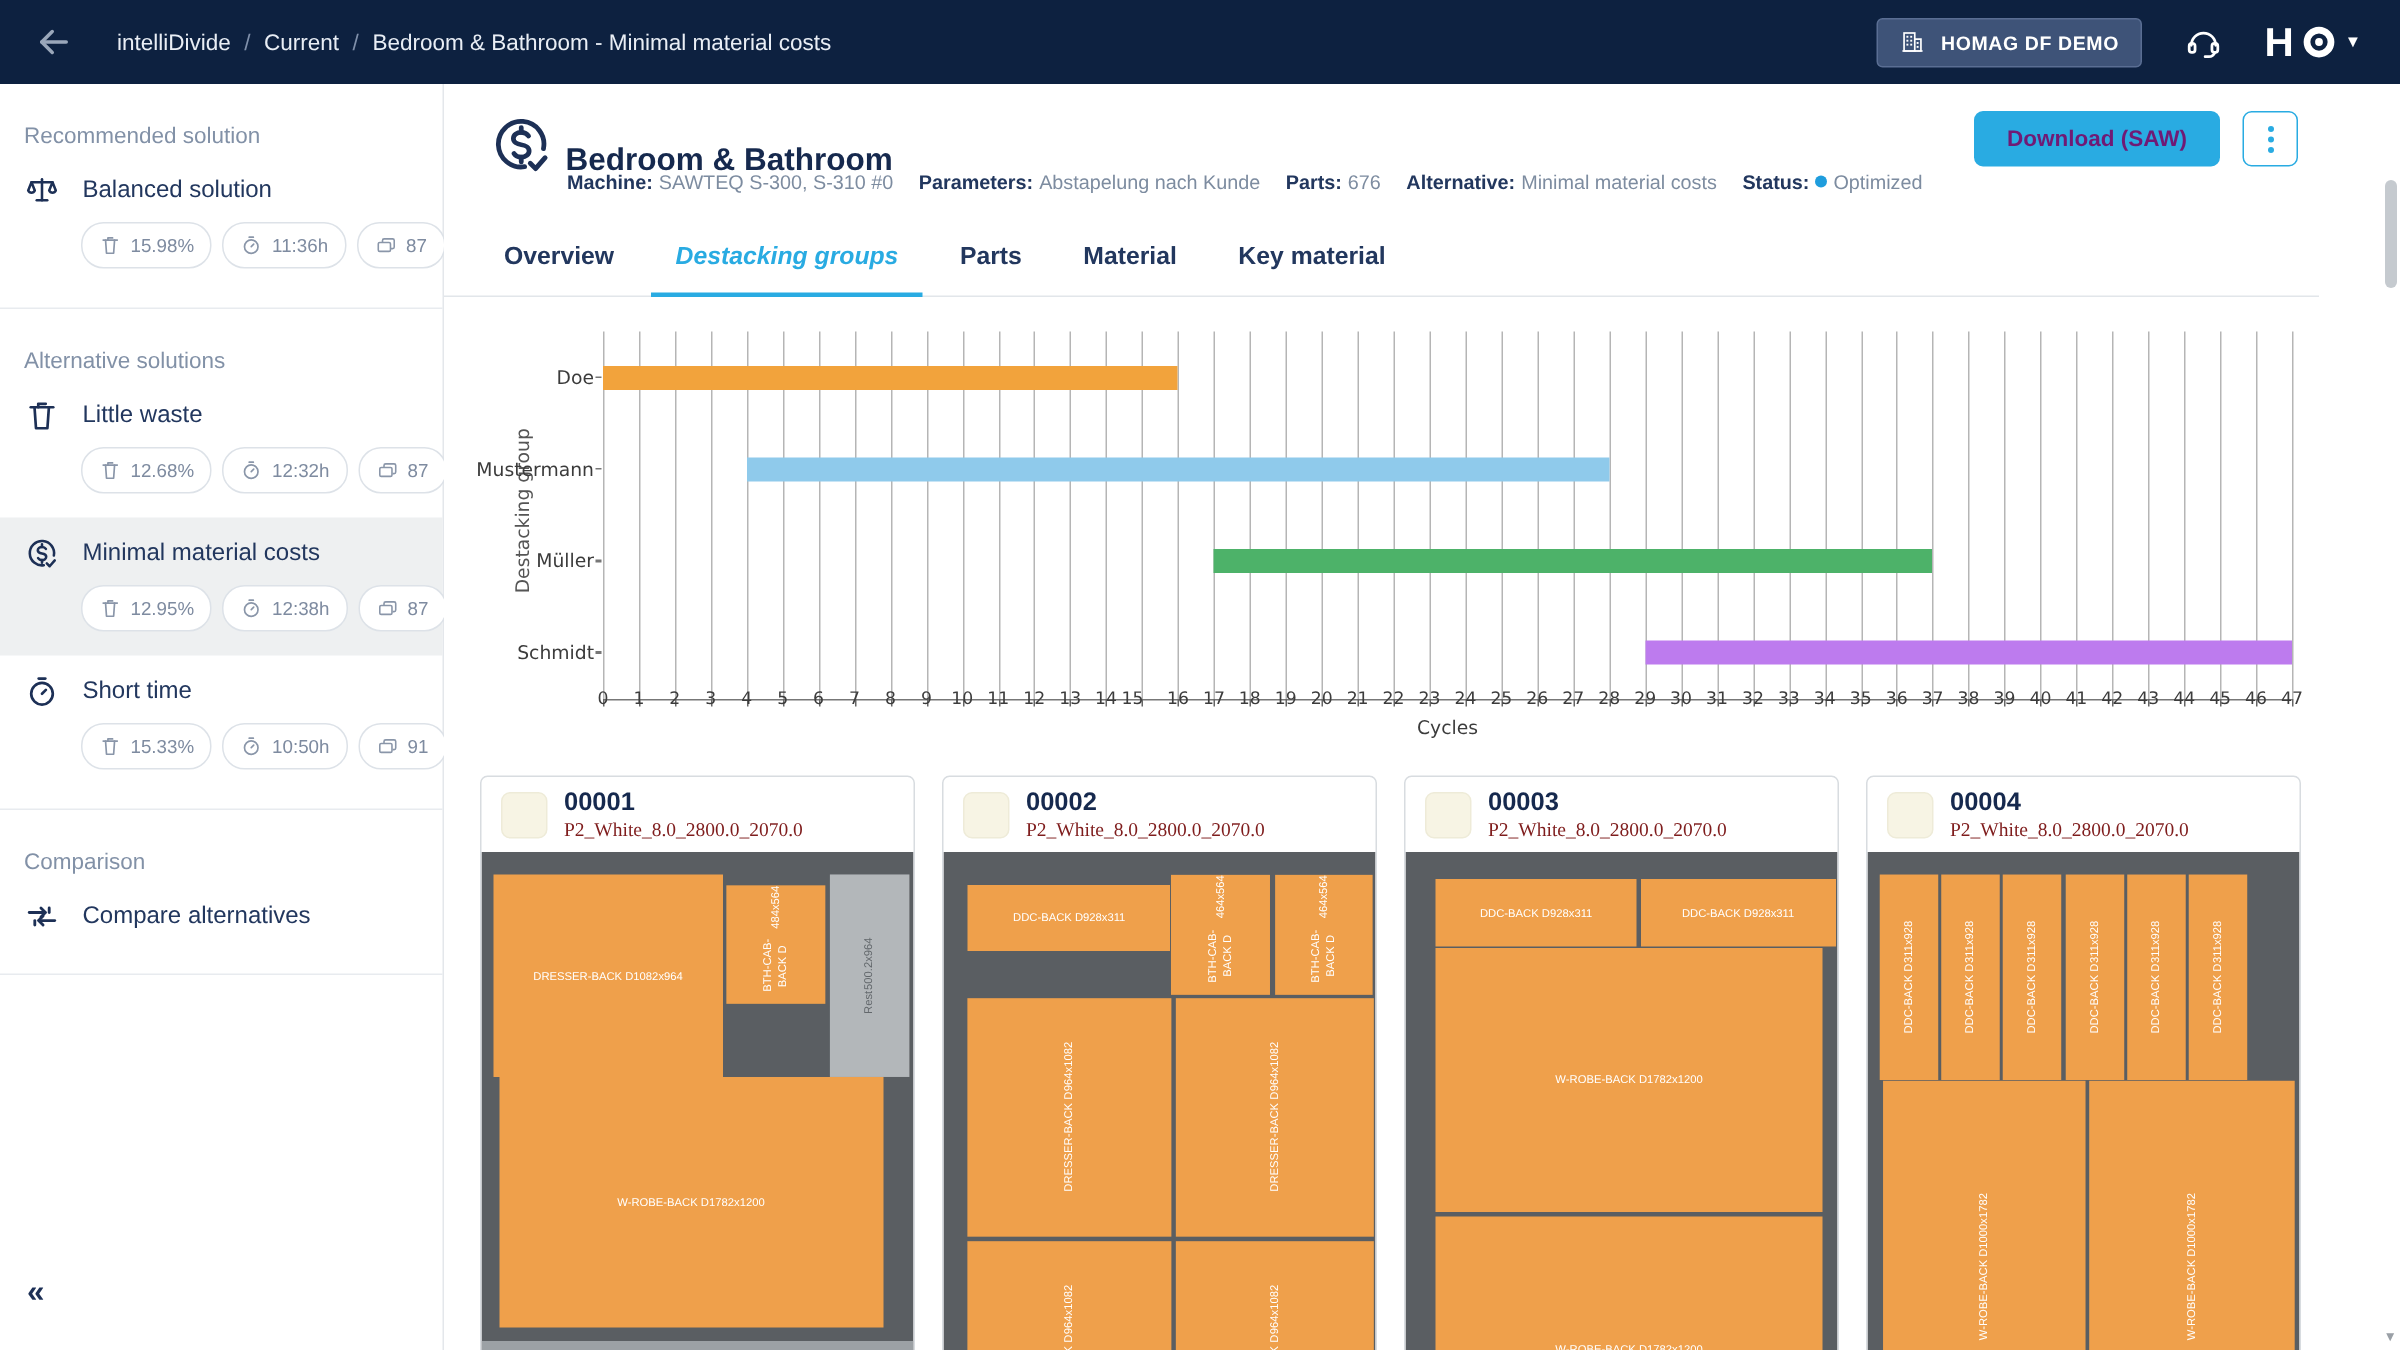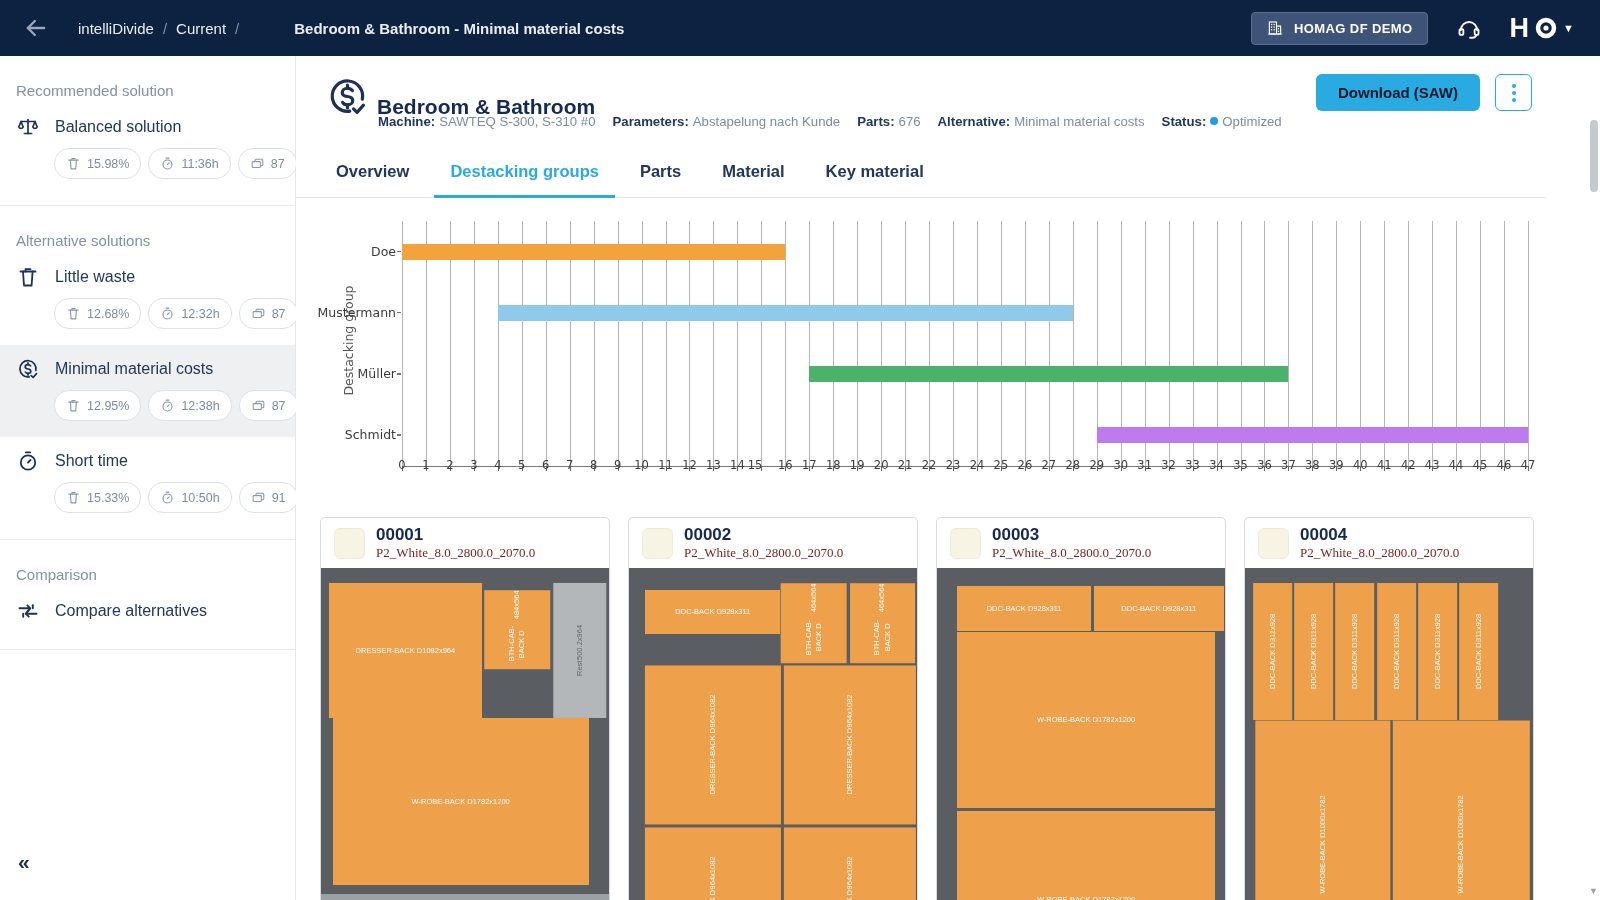--- a/index.html
+++ b/index.html
@@ -4,21 +4,21 @@
 <style>
   html,body{margin:0;padding:0;}
   body{width:1600px;height:900px;overflow:hidden;background:#fff;
        font-family:"Liberation Sans",sans-serif;position:relative;}
   
   .navbar{position:absolute;left:0;top:0;width:1600px;height:56px;background:#0d2140;
           display:flex;align-items:center;color:#fff;z-index:10;}
   .back-btn{width:28px;height:28px;margin-left:22px;cursor:pointer;display:flex;align-items:center;}
   .crumbs{margin-left:28px;display:flex;align-items:center;gap:9px;font-size:15px;color:#e9eef5;}
   .crumb-sep{color:#7f90aa;}
-  .crumb:last-child{font-weight:bold;margin-left:46px;}
+  .crumb:last-child{font-weight:normal;}
   .nav-right{margin-left:auto;display:flex;align-items:center;gap:28px;margin-right:26px;}
   .org-btn{display:flex;align-items:center;gap:10px;background:#3e5378;border:1px solid #5a6e93;
            border-radius:4px;height:33px;padding:0 14px;font-size:13px;font-weight:bold;
            letter-spacing:.4px;color:#fff;cursor:pointer;}
   .logo-wrap{display:flex;align-items:center;gap:6px;cursor:pointer;}
   .logo-h{font-size:27px;font-weight:bold;line-height:1;}
   .caret{font-size:11px;color:#fff;}
   
   .sidebar{position:absolute;left:0;top:56px;width:295px;bottom:0;background:#fff;
            border-right:1px solid #e4e7eb;}
@@ -36,31 +36,31 @@
   .collapse{position:absolute;left:18px;bottom:26px;font-size:21px;font-weight:bold;color:#1d3056;cursor:pointer;}
   
   .main{position:absolute;left:296px;top:56px;right:0;bottom:0;background:#fff;}
   .mh-icon{position:absolute;left:29px;top:18px;width:45px;height:45px;color:#1d3056;}
   .mh-icon svg{width:100%;height:100%;}
   .page-title{position:absolute;left:81px;top:25px;font-size:21px;font-weight:bold;color:#16294e;}
   .meta{position:absolute;left:82px;top:58px;display:flex;gap:17px;font-size:13.2px;color:#7d8ca0;white-space:nowrap;}
   .meta b{color:#22375e;margin-right:4px;}
   .status-dot{display:inline-block;width:8px;height:8px;border-radius:50%;background:#1f9ddd;margin:0 4px 1px 0;}
   .download-btn{position:absolute;right:120px;top:18px;height:37px;padding:0 22px;background:#29abe2;
-                color:#0f172a;font-size:15px;font-weight:bold;border:none;border-radius:6px;cursor:pointer;
+                color:#701a75;font-size:15px;font-weight:bold;border:none;border-radius:6px;cursor:pointer;
                 font-family:inherit;}
   .kebab-btn{position:absolute;right:68px;top:18px;width:37px;height:37px;background:#fff;
              border:1.5px solid #29abe2;border-radius:6px;cursor:pointer;display:flex;flex-direction:column;
              align-items:center;justify-content:center;gap:3px;}
   .kebab-btn i{width:4px;height:4px;border-radius:50%;background:#29abe2;}
   
   .tabs{position:absolute;left:0;right:54px;top:97px;height:44px;display:flex;gap:37px;padding-left:38px;
         border-bottom:1px solid #e2e6ea;}
   .tab{font-size:16.5px;font-weight:bold;color:#22375e;padding:9px 2px 0;cursor:pointer;position:relative;}
-  .tab.active{color:#29abe2;}
+  .tab.active{color:#29abe2;font-style:italic;}
   .tab.active::after{content:"";position:absolute;left:-14px;right:-14px;bottom:-1px;height:3px;background:#29abe2;}
   
   .chart{position:absolute;left:24px;top:149px;width:1212px;height:300px;}
   .plot{position:absolute;left:82px;top:16px;width:1126px;height:245px;border-bottom:1.5px solid #777;}
   .gridline{position:absolute;top:0;bottom:0;width:1px;background:#b5b5b5;}
   .gbar{position:absolute;height:16px;}
   .xtick{position:absolute;top:100%;width:1px;height:5px;background:#666;}
   .xticklabel{position:absolute;top:253px;width:24px;margin-left:-12px;text-align:center;
               font-size:11.5px;color:#3c3c3c;font-family:"DejaVu Sans",sans-serif;}
   .xlabel{position:absolute;top:272px;left:82px;width:1126px;text-align:center;font-size:12.5px;
@@ -480,20 +480,21 @@
         <div class="xtick" style="left: 100%;"></div>
         <div class="cat-tick" style="top: 29.625px;"></div>
         <div class="gbar" style="left: 0%; width: 34.0426%; top: 22.625px; background: rgb(242, 163, 60);"></div>
         <div class="cat-tick" style="top: 90.875px;"></div>
         <div class="gbar" style="left: 8.51064%; width: 51.0638%; top: 83.875px; background: rgb(143, 202, 235);"></div>
         <div class="cat-tick" style="top: 152.125px;"></div>
         <div class="gbar" style="left: 36.1702%; width: 42.5532%; top: 145.125px; background: rgb(77, 178, 105);"></div>
         <div class="cat-tick" style="top: 213.375px;"></div>
         <div class="gbar" style="left: 61.7021%; width: 38.2979%; top: 206.375px; background: rgb(189, 123, 238);"></div>
       </div>
+    <div class="xlabel">Cycles</div>
   <div class="xticklabel" style="left: 82px;">0</div>
       <div class="xticklabel" style="left: 105.957px;">1</div>
       <div class="xticklabel" style="left: 129.915px;">2</div>
       <div class="xticklabel" style="left: 153.872px;">3</div>
       <div class="xticklabel" style="left: 177.83px;">4</div>
       <div class="xticklabel" style="left: 201.787px;">5</div>
       <div class="xticklabel" style="left: 225.745px;">6</div>
       <div class="xticklabel" style="left: 249.702px;">7</div>
       <div class="xticklabel" style="left: 273.66px;">8</div>
       <div class="xticklabel" style="left: 297.617px;">9</div>

